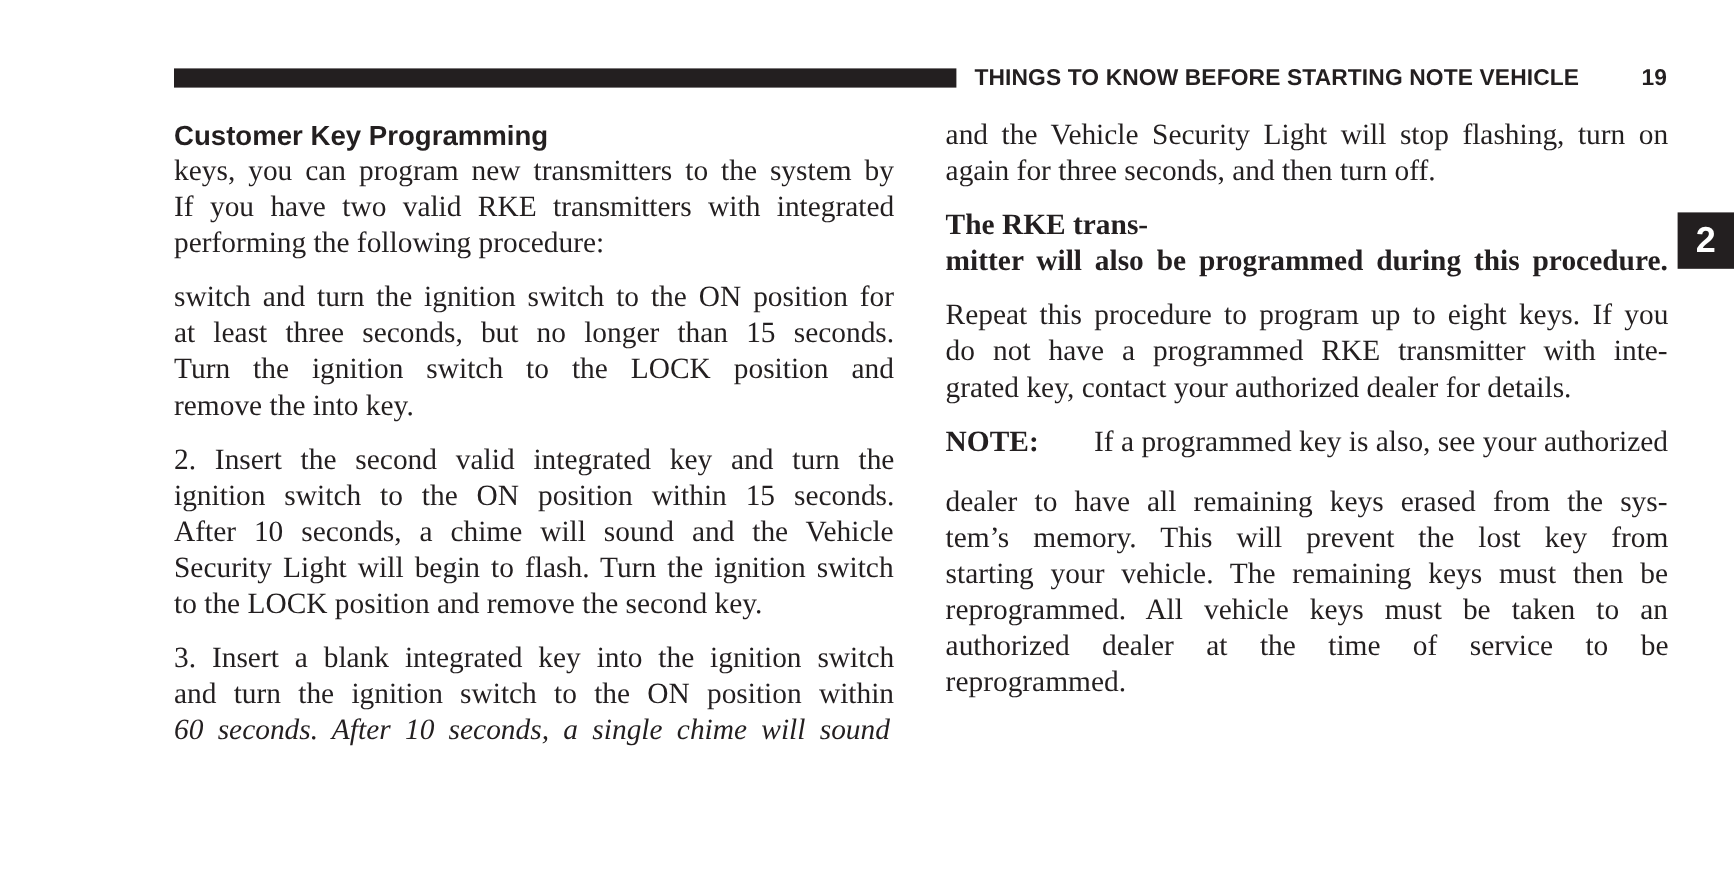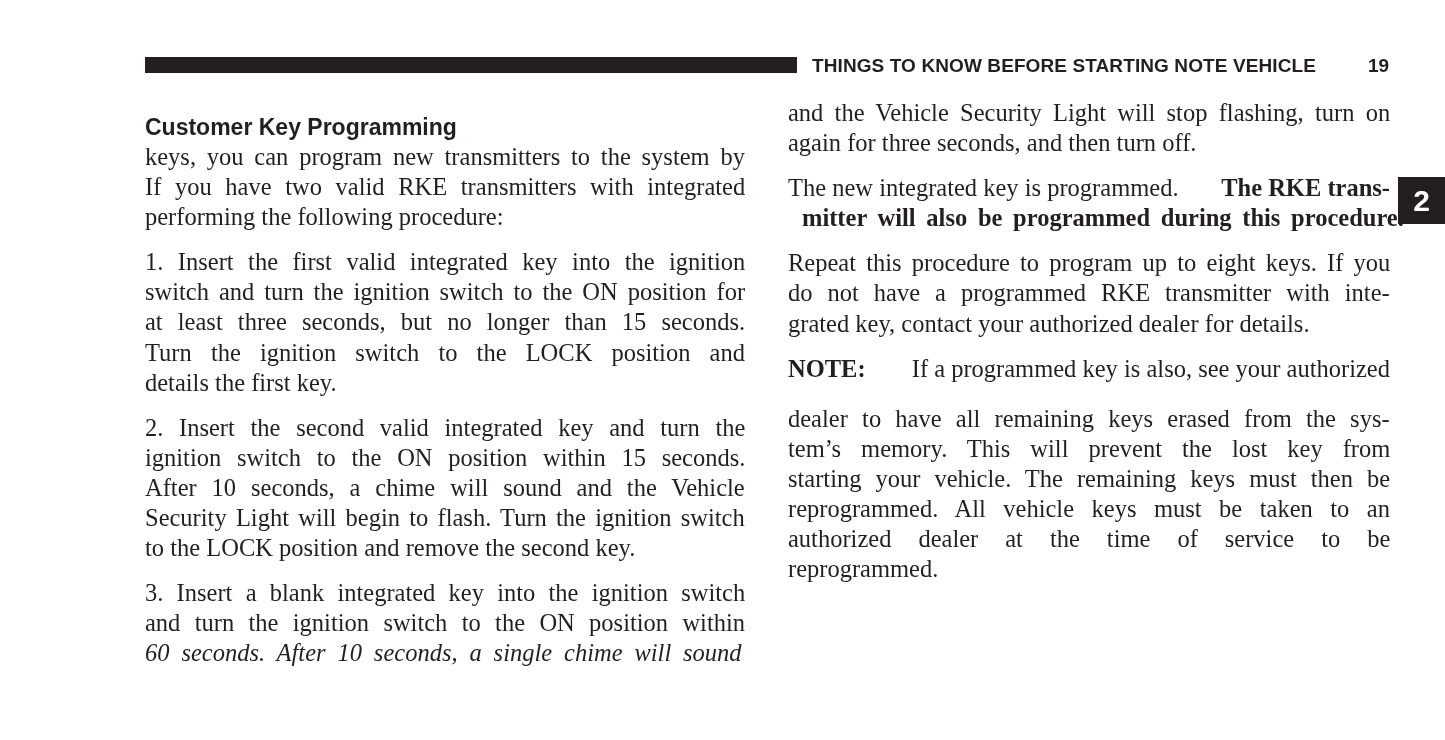--- a/index.html
+++ b/index.html
@@ -2,21 +2,21 @@
 <html><head>
 <meta charset="utf-8">
 <style>
   html, body { margin: 0; padding: 0; background: #ffffff; }
   body { width: 1445px; height: 740px; position: relative; overflow: hidden; color: #231f20; }
   .header-bar { position: absolute; left: 145px; top: 57px; width: 652px; height: 16px; background: #231f20; }
   .header-title { position: absolute; left: 812px; top: 55px; font-family: "Liberation Sans", sans-serif; font-weight: bold; font-size: 19px; letter-spacing: 0.1px; white-space: nowrap; line-height: 22px; }
   .page-number { position: absolute; left: 1368px; top: 55px; font-family: "Liberation Sans", sans-serif; font-weight: bold; font-size: 19px; line-height: 22px; }
   .chapter-tab { position: absolute; left: 1398px; top: 177px; width: 47px; height: 47px; background: #231f20; color: #fff; font-family: "Liberation Sans", sans-serif; font-weight: bold; font-size: 30px; display: flex; align-items: center; justify-content: center; }
   .col { position: absolute; font-family: "Liberation Serif", serif; font-size: 24.5px; line-height: 30.1px; }
-  .col-left { left: 145px; top: 112px; width: 600px; }
+  .col-left { left: 145px; top: 98px; width: 600px; }
   .col-right { left: 788px; top: 98px; width: 602px; }
   .heading { font-family: "Liberation Sans", sans-serif; font-weight: bold; font-size: 23px; line-height: 30px; margin: 0; }
   .para { margin: 0 0 15px 0; }
   .line { display: block; text-align: justify; text-align-last: justify; white-space: nowrap; height: 30.1px; }
   .line.last { text-align-last: left; }
   .jl { display: flex; justify-content: space-between; height: 30.1px; white-space: nowrap; }
   .b { font-weight: bold; }
 </style>
 </head>
 <body>
@@ -27,25 +27,24 @@
 <div class="chapter-tab">2</div>
 
 <div class="col col-left">
   <div class="heading">Customer Key Programming</div>
   <div class="para">
     <span class="line" style="display: block; text-align-last: auto; word-spacing: 4.66667px;">keys, you can program new transmitters to the system by</span>
     <span class="line" style="display: block; text-align-last: auto; word-spacing: 7.5px;">If you have two valid RKE transmitters with integrated</span>
     <span class="line last">performing the following procedure:</span>
   </div>
   <div class="para">
-    <span class="line" style="display: block; text-align-last: auto; word-spacing: 8.33333px;">1. Insert the first valid integrated key into the ignition</span>
     <span class="line" style="display: block; text-align-last: auto; word-spacing: 3.8px;">switch and turn the ignition switch to the ON position for</span>
     <span class="line" style="display: block; text-align-last: auto; word-spacing: 9px;">at least three seconds, but no longer than 15 seconds.</span>
     <span class="line" style="display: block; text-align-last: auto; word-spacing: 13px;">Turn the ignition switch to the LOCK position and</span>
-    <span class="line last">details the first key.</span>
+    <span class="line last">remove the into key.</span>
   </div>
   <div class="para">
     <span class="line" style="display: block; text-align-last: auto; word-spacing: 9.55556px;">2. Insert the second valid integrated key and turn the</span>
     <span class="line" style="display: block; text-align-last: auto; word-spacing: 9.625px;">ignition switch to the ON position within 15 seconds.</span>
     <span class="line" style="display: block; text-align-last: auto; word-spacing: 8.77778px;">After 10 seconds, a chime will sound and the Vehicle</span>
     <span class="line" style="display: block; text-align-last: auto; word-spacing: 3.11111px;">Security Light will begin to flash. Turn the ignition switch</span>
     <span class="line last">to the LOCK position and remove the second key.</span>
   </div>
   <div class="para">
     <span class="line" style="display: block; text-align-last: auto; word-spacing: 7.11111px;">3. Insert a blank integrated key into the ignition switch</span>
@@ -54,24 +53,23 @@
   </div>
 </div>
 
 <div class="col col-right">
   <div class="para">
     <span class="line" style="display: block; text-align-last: auto; word-spacing: 5.11111px;">and the Vehicle Security Light will stop flashing, turn on</span>
     <span class="line last">again for three seconds, and then turn off.</span>
   </div>
   <div class="para">
     <div class="jl">
-      <span>The new integrated key is programmed.</span>
       <span class="b">The RKE trans-</span>
     </div>
-    <span class="line b" style="display: block; text-align-last: auto; word-spacing: 4.57143px; margin-left: 14px;">mitter will also be programmed during this procedure.</span>
+    <span class="line b" style="display: block; text-align-last: auto; word-spacing: 4.57143px;">mitter will also be programmed during this procedure.</span>
   </div>
   <div class="para">
     <span class="line" style="display: block; text-align-last: auto; word-spacing: 4.1px;">Repeat this procedure to program up to eight keys. If you</span>
     <span class="line" style="display: block; text-align-last: auto; word-spacing: 8.875px;">do not have a programmed RKE transmitter with inte-</span>
     <span class="line last">grated key, contact your authorized dealer for details.</span>
   </div>
   <div class="para">
     <div class="jl">
       <span class="b">NOTE:</span>
       <span>If a programmed key is also, see your authorized</span>

